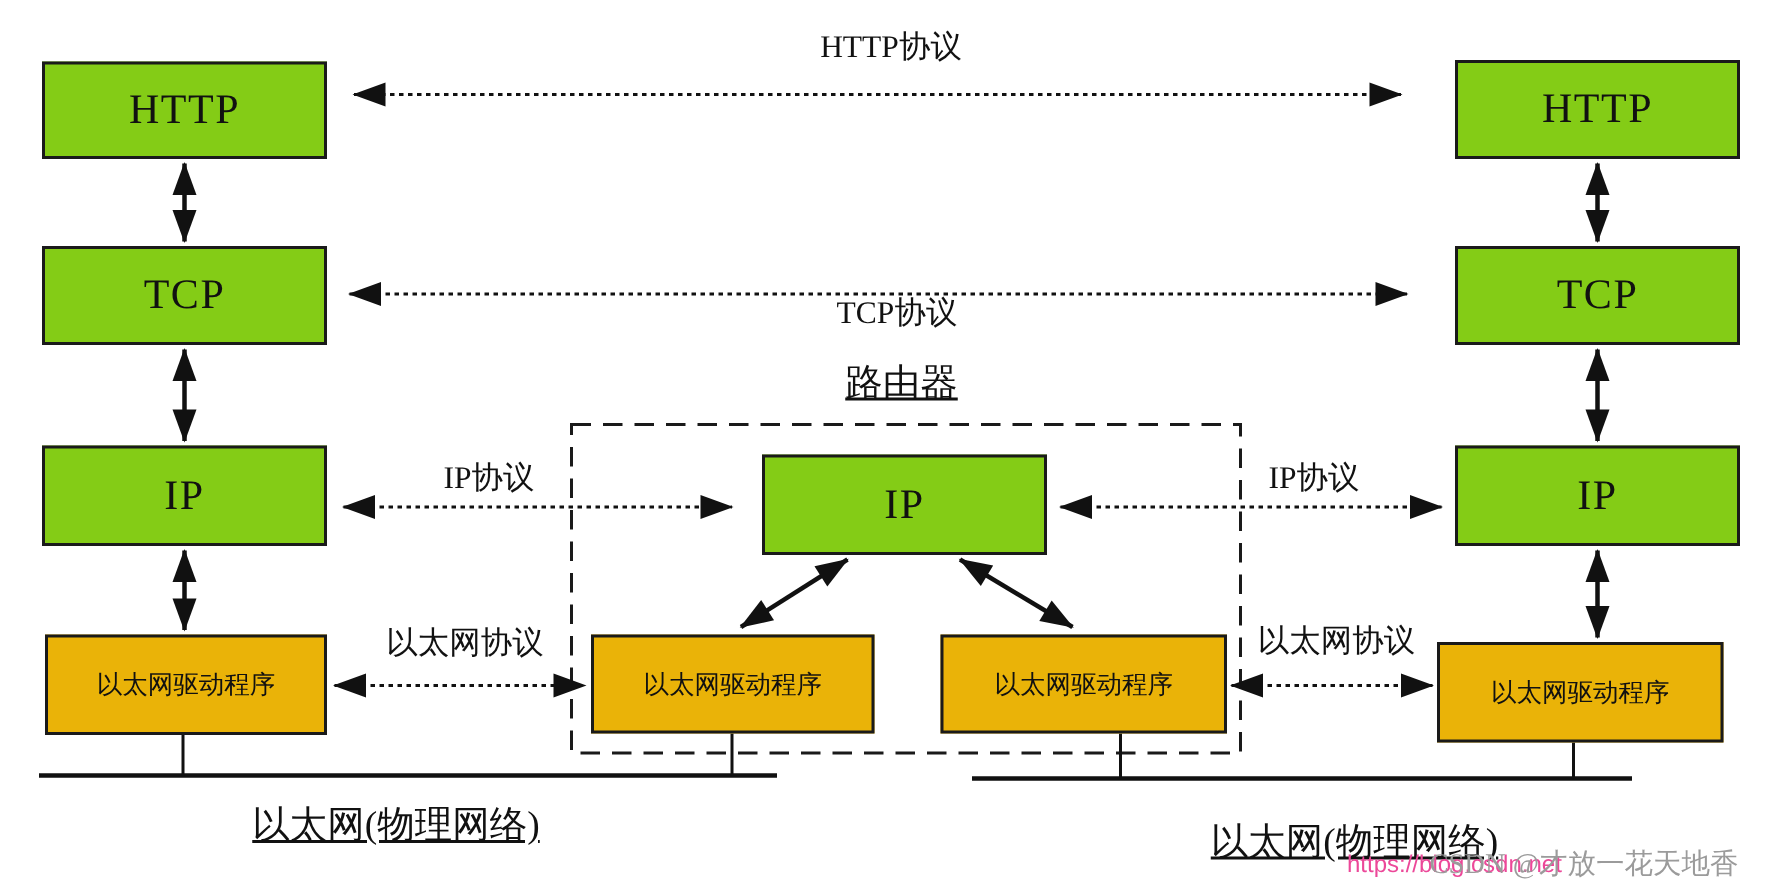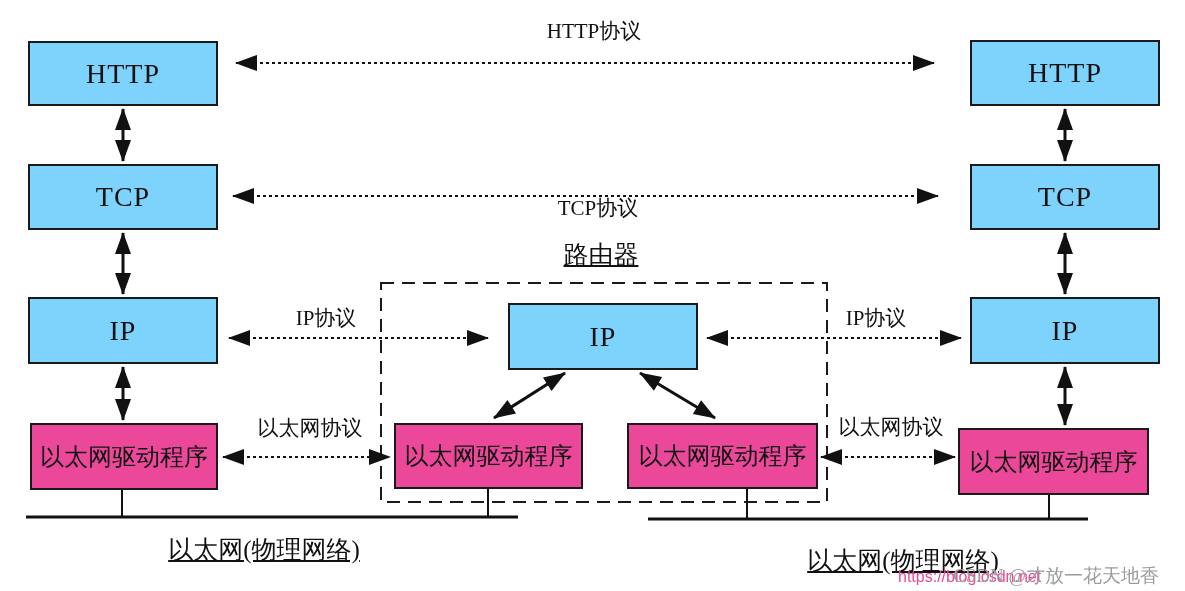--- a/index.html
+++ b/index.html
@@ -9,27 +9,27 @@
     background:#ffffff;
     font-family:"Liberation Serif","DejaVu Serif",serif;
     color:#111;
     overflow:hidden;
   }
   #wires{position:absolute;left:0;top:0;width:1185px;height:591px;}
   .box{
     position:absolute;
     box-sizing:border-box;
     border:2px solid #1a1a1a;
-    background:#7dd3fc;
+    background:#84cc16;
     display:flex;align-items:center;justify-content:center;
     font-size:28px;
     letter-spacing:1px;
     white-space:nowrap;
   }
-  .box.driver{background:#ec4899;font-size:24px;letter-spacing:0;}
+  .box.driver{background:#eab308;font-size:17px;letter-spacing:0;}
   .lbl{
     position:absolute;
     transform:translateX(-50%);
     font-size:21px;
     white-space:nowrap;
   }
   .lbl.big{font-size:25px;text-decoration:underline;}
   .wm{position:absolute;white-space:nowrap;pointer-events:none;}
   .wm-url{font-size:16px;font-family:"Liberation Sans","DejaVu Sans",sans-serif;}
   .wm-handle{font-size:19px;}

